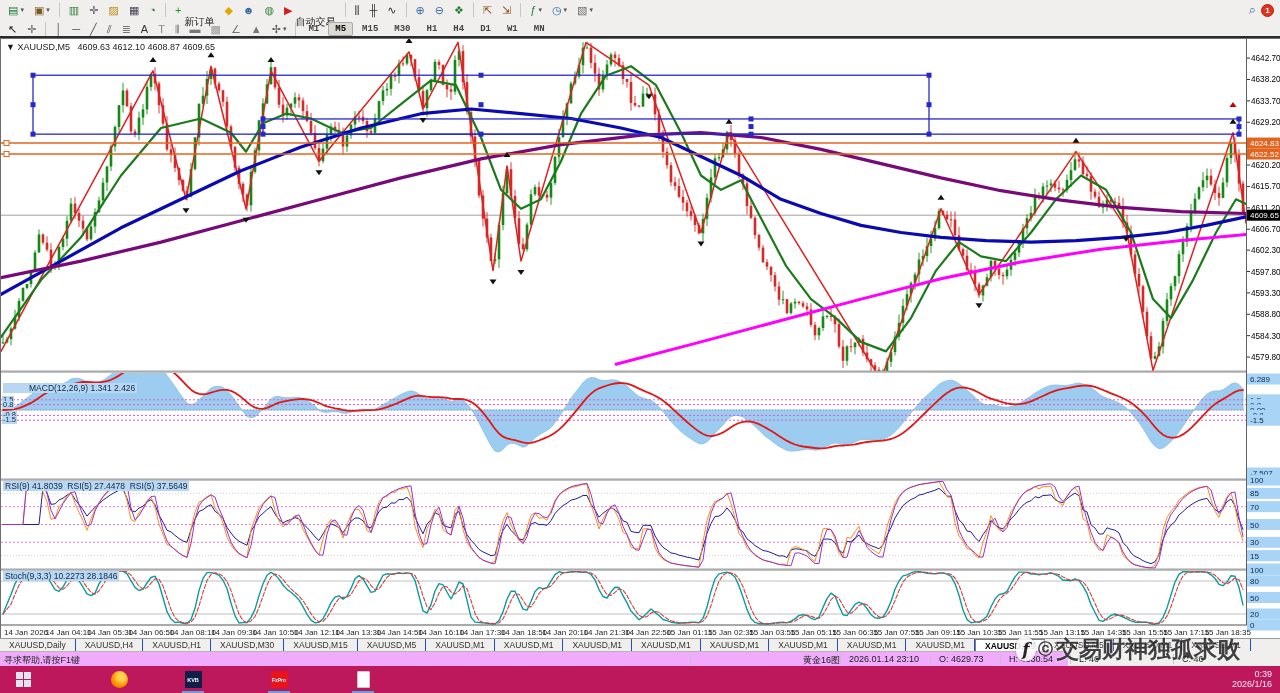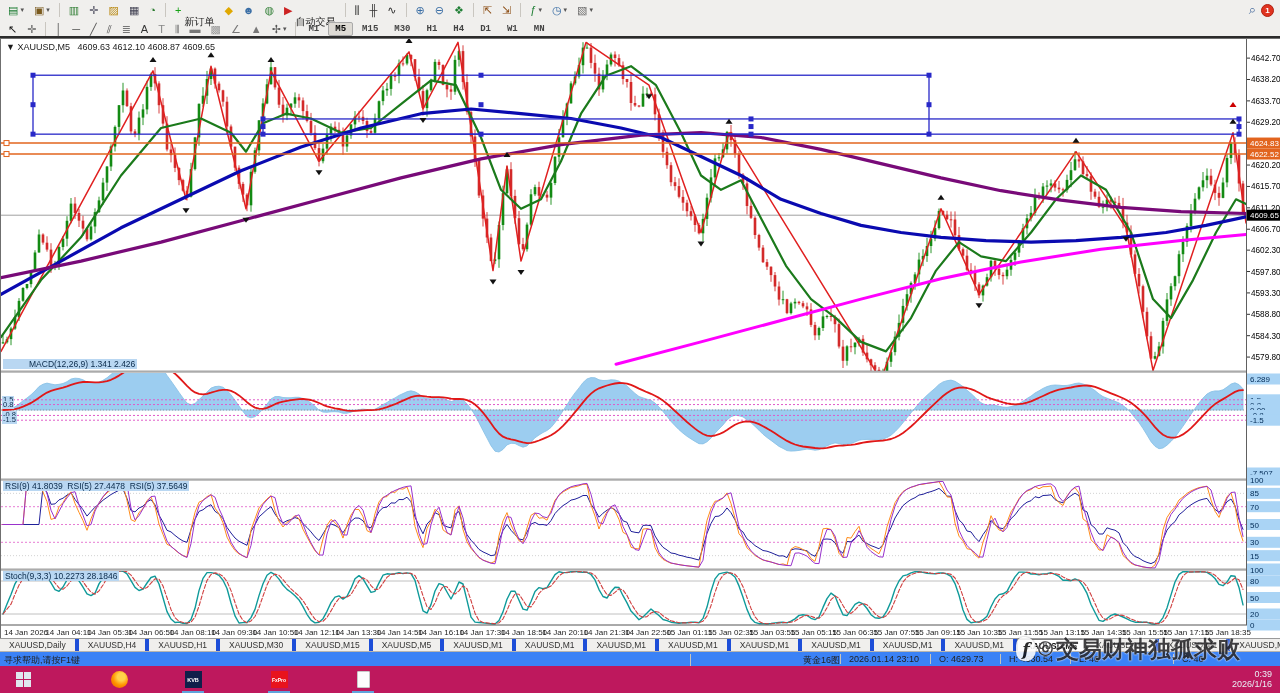--- a/index.html
+++ b/index.html
@@ -23,24 +23,24 @@
   
   #workspace{position:absolute;left:0;top:38px;width:1280px;height:600px;background:#fff;border:1px solid #6f6f6f;}
   #chart-svg{position:absolute;left:0;top:0;}
   .charttitle{position:absolute;left:5px;top:3px;font-size:9px;color:#1a1a1a;z-index:4;}
   .charttitle b{font-weight:normal;}
   .indlabel{position:absolute;left:2px;font-size:8.5px;color:#0a2a4a;background:#b9d7f2;padding:0 2px;z-index:4;white-space:pre;}
   .minitag{position:absolute;left:1px;font-size:7.5px;color:#0a2a4a;background:#b9d7f2;padding:0 1px;line-height:8px;z-index:4;}
   
   .tabbar{position:absolute;left:0;top:638px;width:1280px;height:13px;background:#f0efed;border-top:1px solid #9a9a9a;
     display:flex;align-items:stretch;font-size:8.5px;color:#333;z-index:3;}
-  .tab{padding:1px 9px 0 9px;border-right:4px solid #1d4ed8;white-space:nowrap;}
+  .tab{padding:1px 9px 0 9px;border-right:1px solid #1d4ed8;white-space:nowrap;}
   .tab.active{background:#fff;border:1px solid #808080;border-bottom:none;color:#000;font-weight:bold;}
   
-  .statusbar{position:absolute;left:0;top:651px;width:1280px;height:15px;background:#3b82f6;border-top:1px solid #b8b5af;
+  .statusbar{position:absolute;left:0;top:651px;width:1068px;height:15px;background:#f0abfc;border-top:1px solid #b8b5af;
     font-size:9px;color:#222;z-index:2;}
   .statusbar span{position:absolute;top:2px;white-space:nowrap;}
   .sfield{border-left:1px solid #c6c3bd;padding-left:8px;}
   
   .taskbar{position:absolute;left:0;top:666px;width:1280px;height:27px;background:#be185d;z-index:10;}
   .tbicon{position:absolute;top:4px;width:30px;height:19px;display:flex;align-items:center;justify-content:center;}
   .underline{position:absolute;bottom:-4px;left:4px;width:22px;height:2px;background:#5fa3dc;}
   .winlogo{display:grid;grid-template-columns:7px 7px;grid-template-rows:7px 7px;gap:1px;}
   .winlogo div{background:#dfe7ee;}
   .ffx{width:17px;height:17px;border-radius:50%;background:radial-gradient(circle at 60% 35%,#ffd24a 0 25%,#ff9400 55%,#e55d00 100%);}
@@ -1042,21 +1042,21 @@
       <text x="1038" y="596" font-size="8" font-family="Liberation Sans,sans-serif" fill="#222">15 Jan 13:15</text>
       <text x="1079.3999999999999" y="596" font-size="8" font-family="Liberation Sans,sans-serif" fill="#222">15 Jan 14:35</text>
       <text x="1120.8" y="596" font-size="8" font-family="Liberation Sans,sans-serif" fill="#222">15 Jan 15:55</text>
       <text x="1162.2" y="596" font-size="8" font-family="Liberation Sans,sans-serif" fill="#222">15 Jan 17:15</text>
       <text x="1203.6" y="596" font-size="8" font-family="Liberation Sans,sans-serif" fill="#222">15 Jan 18:35</text>
     </svg>
   <div class="charttitle">
     <b>▼ XAUUSD,M5</b>
     <span style="margin-left:5px;">4609.63 4612.10 4608.87 4609.65</span>
   </div>
-  <div class="indlabel" style="top:320px;padding-left:26px;">MACD(12,26,9) 1.341 2.426</div>
+  <div class="indlabel" style="top:344px;padding-left:26px;">MACD(12,26,9) 1.341 2.426</div>
   <div class="indlabel" style="top:442px;">RSI(9) 41.8039  RSI(5) 27.4478  RSI(5) 37.5649</div>
   <div class="indlabel" style="top:532px;">Stoch(9,3,3) 10.2273 28.1846</div>
   <div id="minitags">
       <div class="minitag" style="top: 356.8px;">1.5</div>
       <div class="minitag" style="top: 361.56px;">0.8</div>
       <div class="minitag" style="top: 372.44px;">-0.8</div>
       <div class="minitag" style="top: 377.2px;">-1.5</div>
     </div>
 </div>
 

